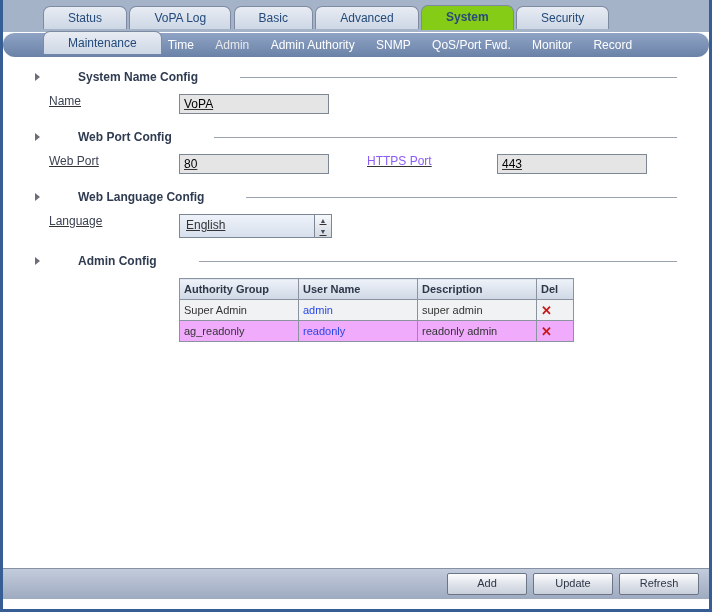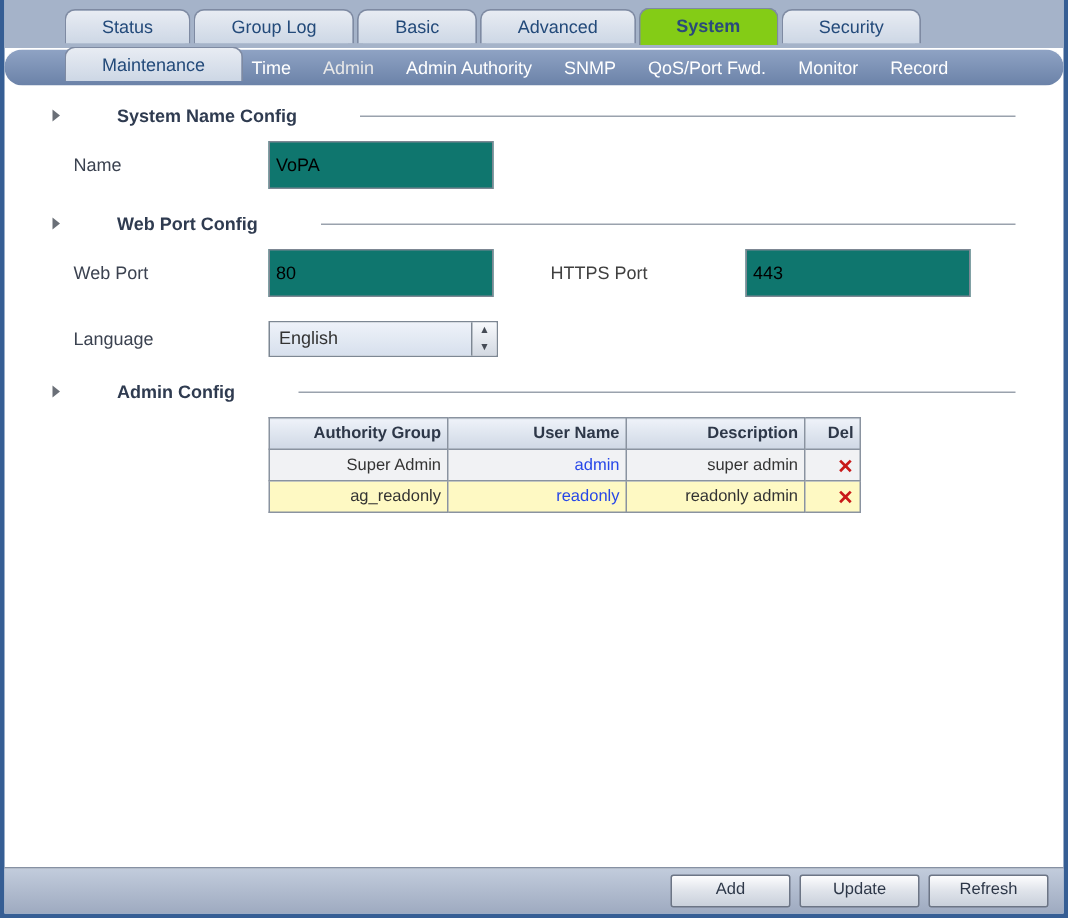--- a/index.html
+++ b/index.html
@@ -101,38 +101,38 @@
   white-space:nowrap;
   margin-right:10px;
 }
 .hr{
   flex:1;
   height:1px;
   background:#9aa2ad;
 }
 .row{
   display:flex;
-  align-items:center;
   margin:6px 0 6px 14px;
+  text-decoration:underline;
 }
 .label{
   width:130px;
   color:#3b4250;
 }
 input.txt{
-  height:32px;
+  height:20px;
   box-sizing:border-box;
   border:1px solid #7d8793;
   padding:0 4px;
   font-size:12px;
   width:150px;
-  background:#0f766e;
+  background:#e5e5e5;
 }
 .small-gap{width:38px;}
-.label2{width:130px;color:#404040;}
+.label2{width:130px;color:#8b5cf6;}
 .select-wrap{
   display:inline-flex;
   border:1px solid #7d8793;
   height:22px;
 }
 .select-wrap .sval{
   width:122px;
   line-height:20px;
   padding:0 6px;
   background:linear-gradient(#eef2f9 0%, #d7e0ed 100%);
@@ -150,43 +150,43 @@
   font-size:7px;color:#454b55;
 }
 .tbl{
   margin-left:144px;
   border-collapse:collapse;
   border:1px solid #8a93a0;
 }
 .tbl th,.tbl td{
   border:1px solid #8a93a0;
   font-size:11px;
-  text-align:right;
+  text-align:left;
   height:20px;
   padding:0 4px;
 }
 .tbl th{
   background:linear-gradient(#eef2f9 0%, #cfd8e5 100%);
   font-weight:bold;
   color:#2d3748;
 }
 .tbl tr.odd td{background:#f1f2f4;margin-left:34px;}
-.tbl tr.even td{background:#fef9c3;}
+.tbl tr.even td{background:#f0abfc;}
 .tbl .link{color:#2747e8;cursor:pointer;}
 .tbl .del{
   color:#c81818;font-weight:bold;font-size:13px;cursor:pointer;font-family:sans-serif;
 }
 .c-auth{width:110px;}
 .c-user{width:110px;}
 .c-desc{width:110px;}
 .c-del{width:28px;margin-left:16px;}
 
 .footer{
   position:absolute;
-  bottom:0;left:0;right:0;
+  bottom:10px;left:0;right:0;
   height:30px;
   background:linear-gradient(#c2ccdc 0%, #9eaac0 100%);
   border-top:1px solid #8691a3;
   display:flex;
   justify-content:flex-end;
   align-items:center;
   padding-right:10px;
   gap:6px;
 }
 .btn{
@@ -203,21 +203,21 @@
   padding:0 8px;
 }
 </style>
 </head>
 <body>
 
 <div class="app">
 
   <div class="tabstrip">
     <div class="tab">Status</div>
-    <div class="tab">Group Log</div>
+    <div class="tab">VoPA Log</div>
     <div class="tab">Basic</div>
     <div class="tab">Advanced</div>
     <div class="tab active">System</div>
     <div class="tab">Security</div>
     <div class="tab">Maintenance</div>
   </div>
 
   <div class="subnav">
     <span>Network</span>
     <span>MOH</span>
@@ -253,20 +253,25 @@
       <div class="row">
         <div class="label">Web Port</div>
         <input class="txt" value="80" style="">
         <div class="small-gap"></div>
         <div class="label2">HTTPS Port</div>
         <input class="txt" value="443" style="">
       </div>
     </div>
 
     <div class="section">
+      <div class="section-head">
+        <div class="caret"></div>
+        <div class="section-title">Web Language Config</div>
+        <div class="hr"></div>
+      </div>
       <div class="row">
         <div class="label">Language</div>
         <div class="select-wrap">
           <div class="sval">English</div>
           <div class="sbtn">
             <div>▲</div>
             <div>▼</div>
           </div>
         </div>
       </div>

